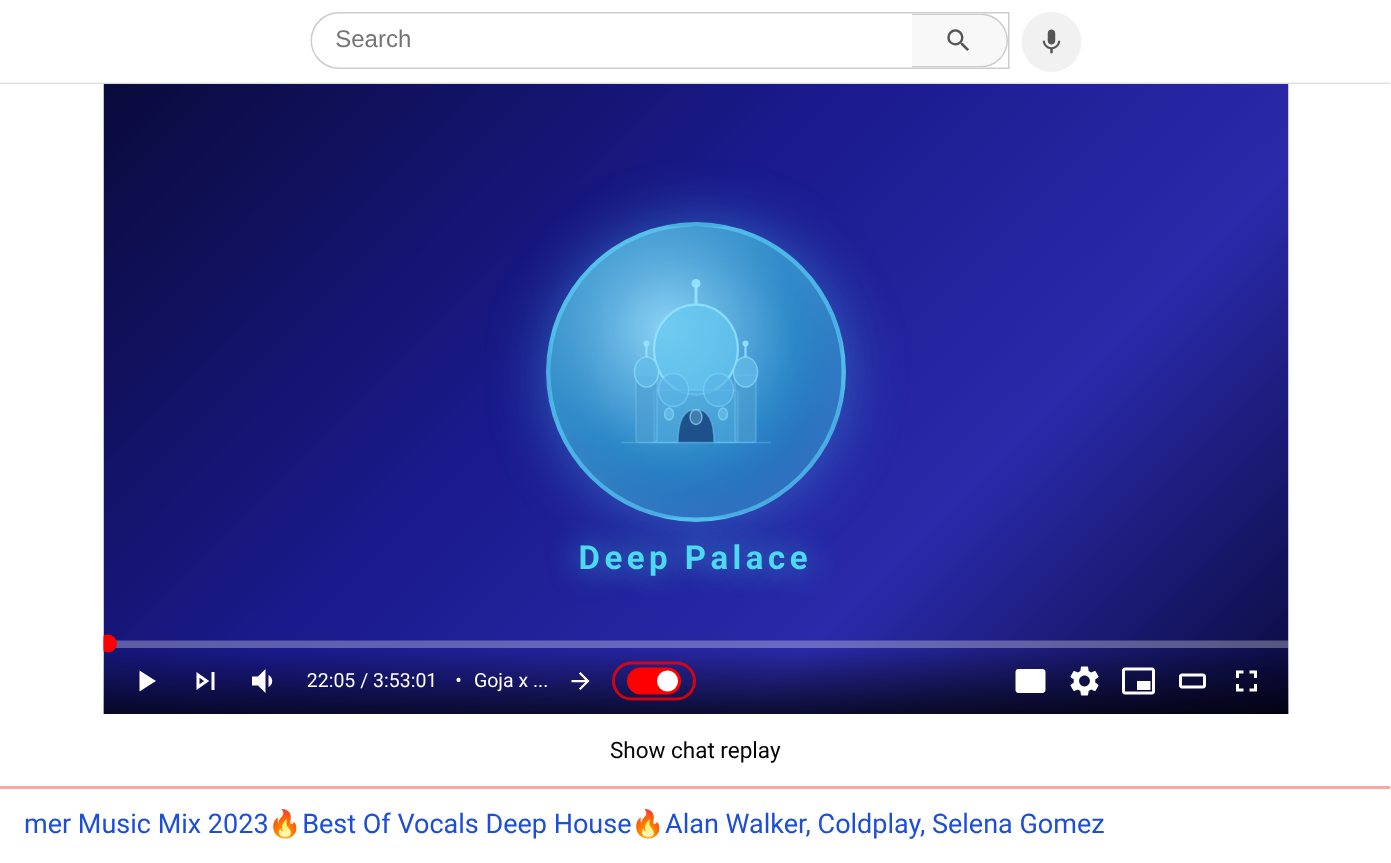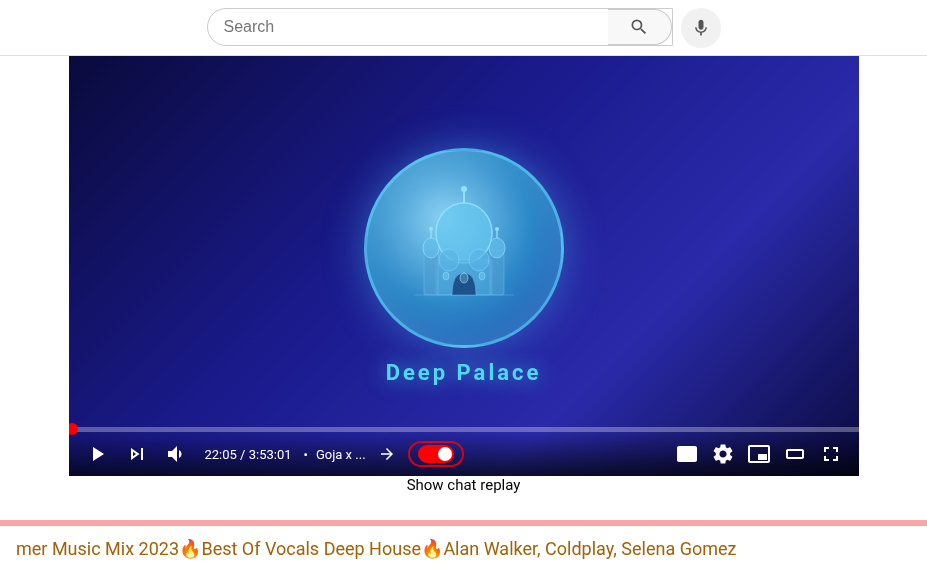--- a/index.html
+++ b/index.html
@@ -305,23 +305,23 @@
       margin-left: auto;
       display: flex;
       align-items: center;
       gap: 4px;
     }
 
     
     #show-chat-replay {
       height: 50px;
       display: flex;
-      align-items: flex-start;
-      justify-content: center;
-      border-bottom: 6px solid #fca5a5;
+      align-items: center;
+      justify-content: center;
+      border-bottom: 2px solid #fca5a5;
     }
 
     #show-chat-btn {
       background: none;
       border: none;
       cursor: pointer;
       font-size: 15px;
       color: #030303;
       font-family: inherit;
     }
@@ -329,21 +329,21 @@
     
     #video-title-bar {
       padding: 12px 16px 0;
       overflow: hidden;
       white-space: nowrap;
     }
 
     #video-title {
       font-size: 18px;
       font-weight: 400;
-      color: #a16207;
+      color: #1d4ed8;
       margin-top: 36px;
     }
   </style>
 </head>
 <body>
 
 <div id="header">
 
   <div id="search-area">
     <div id="search-form">

